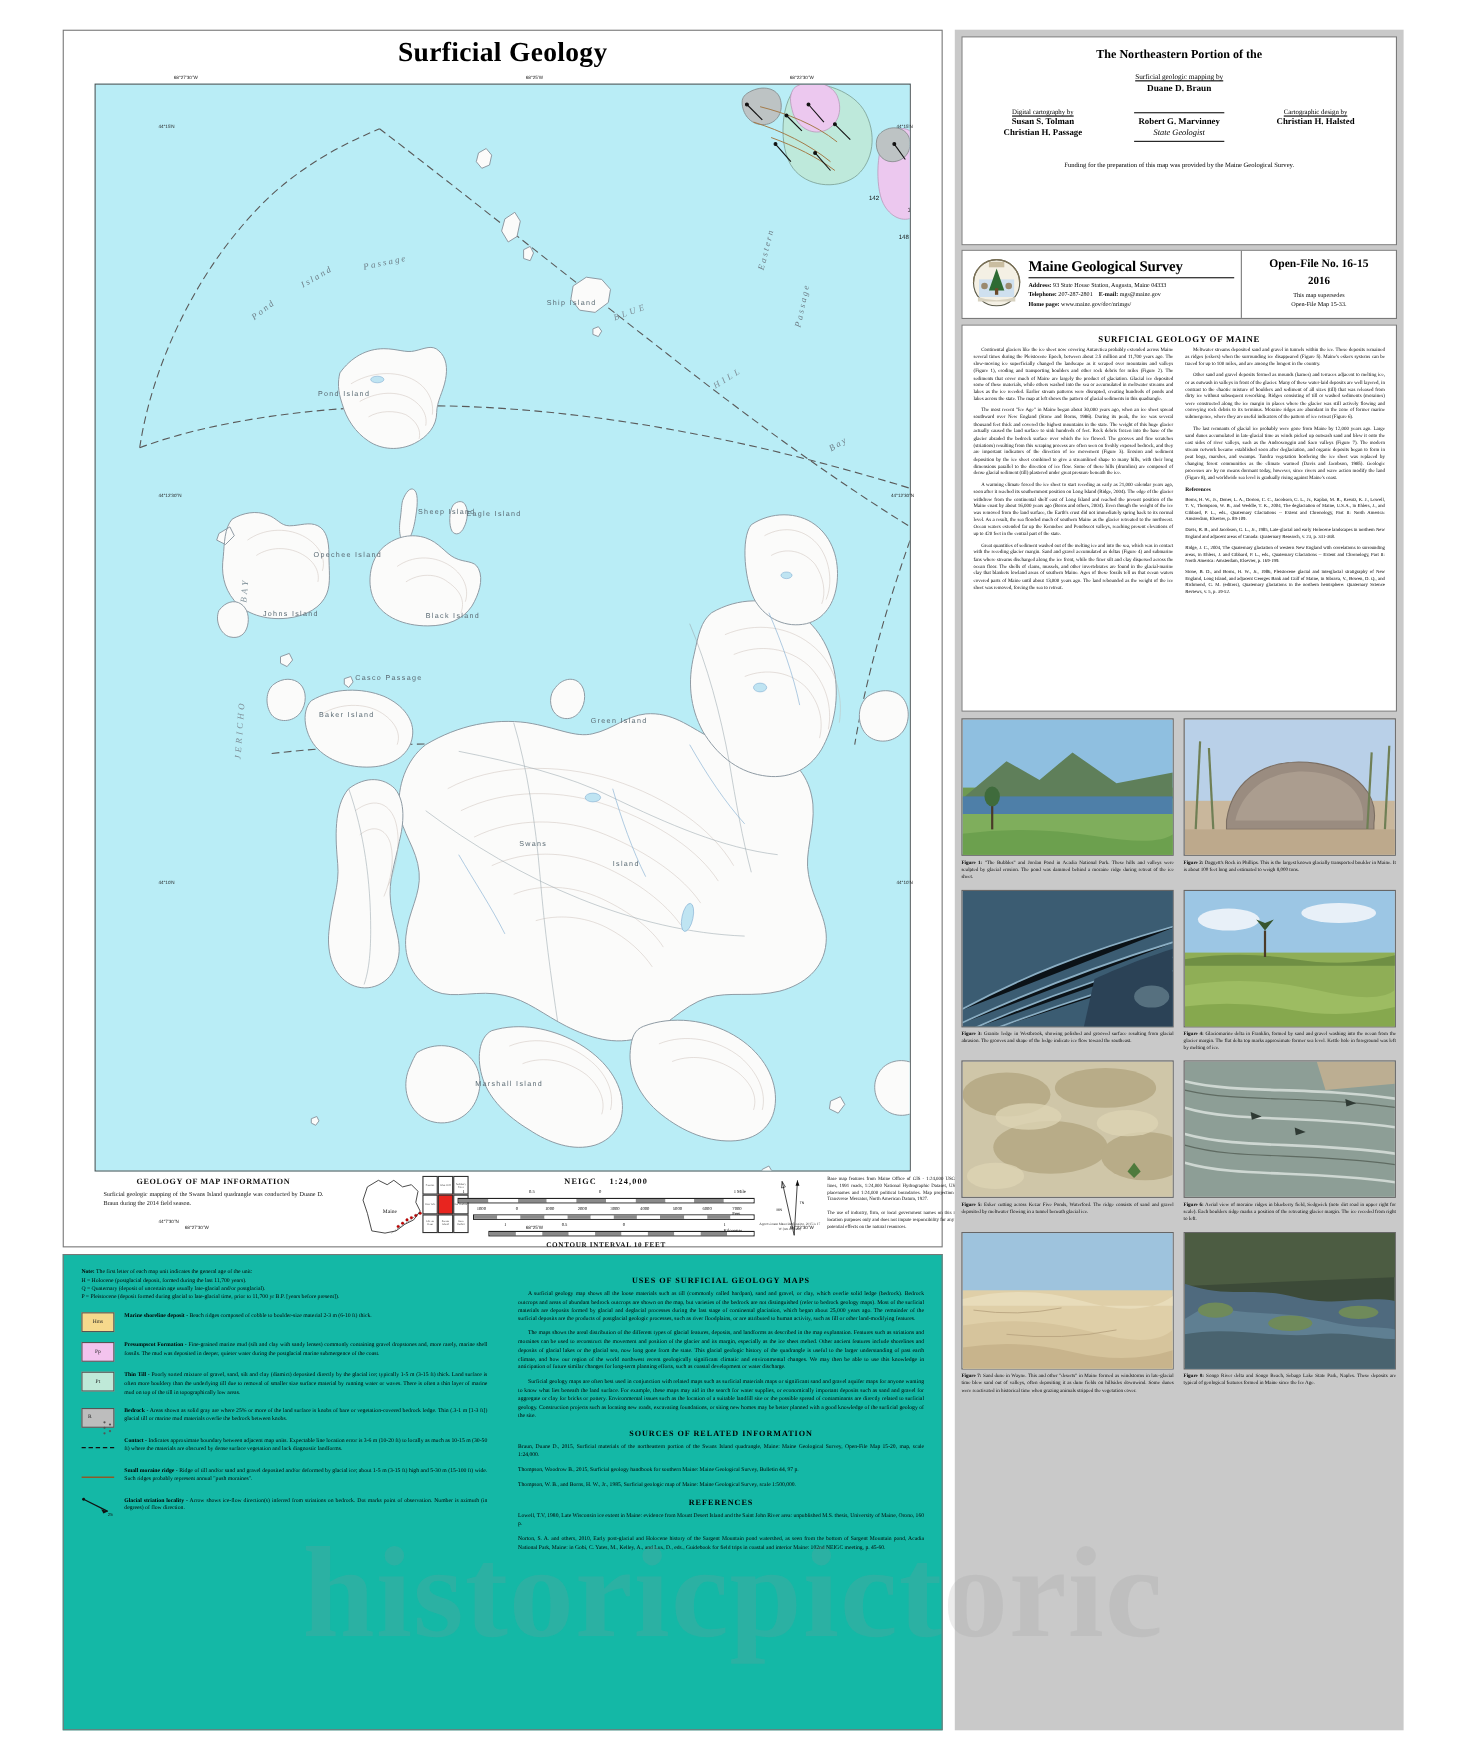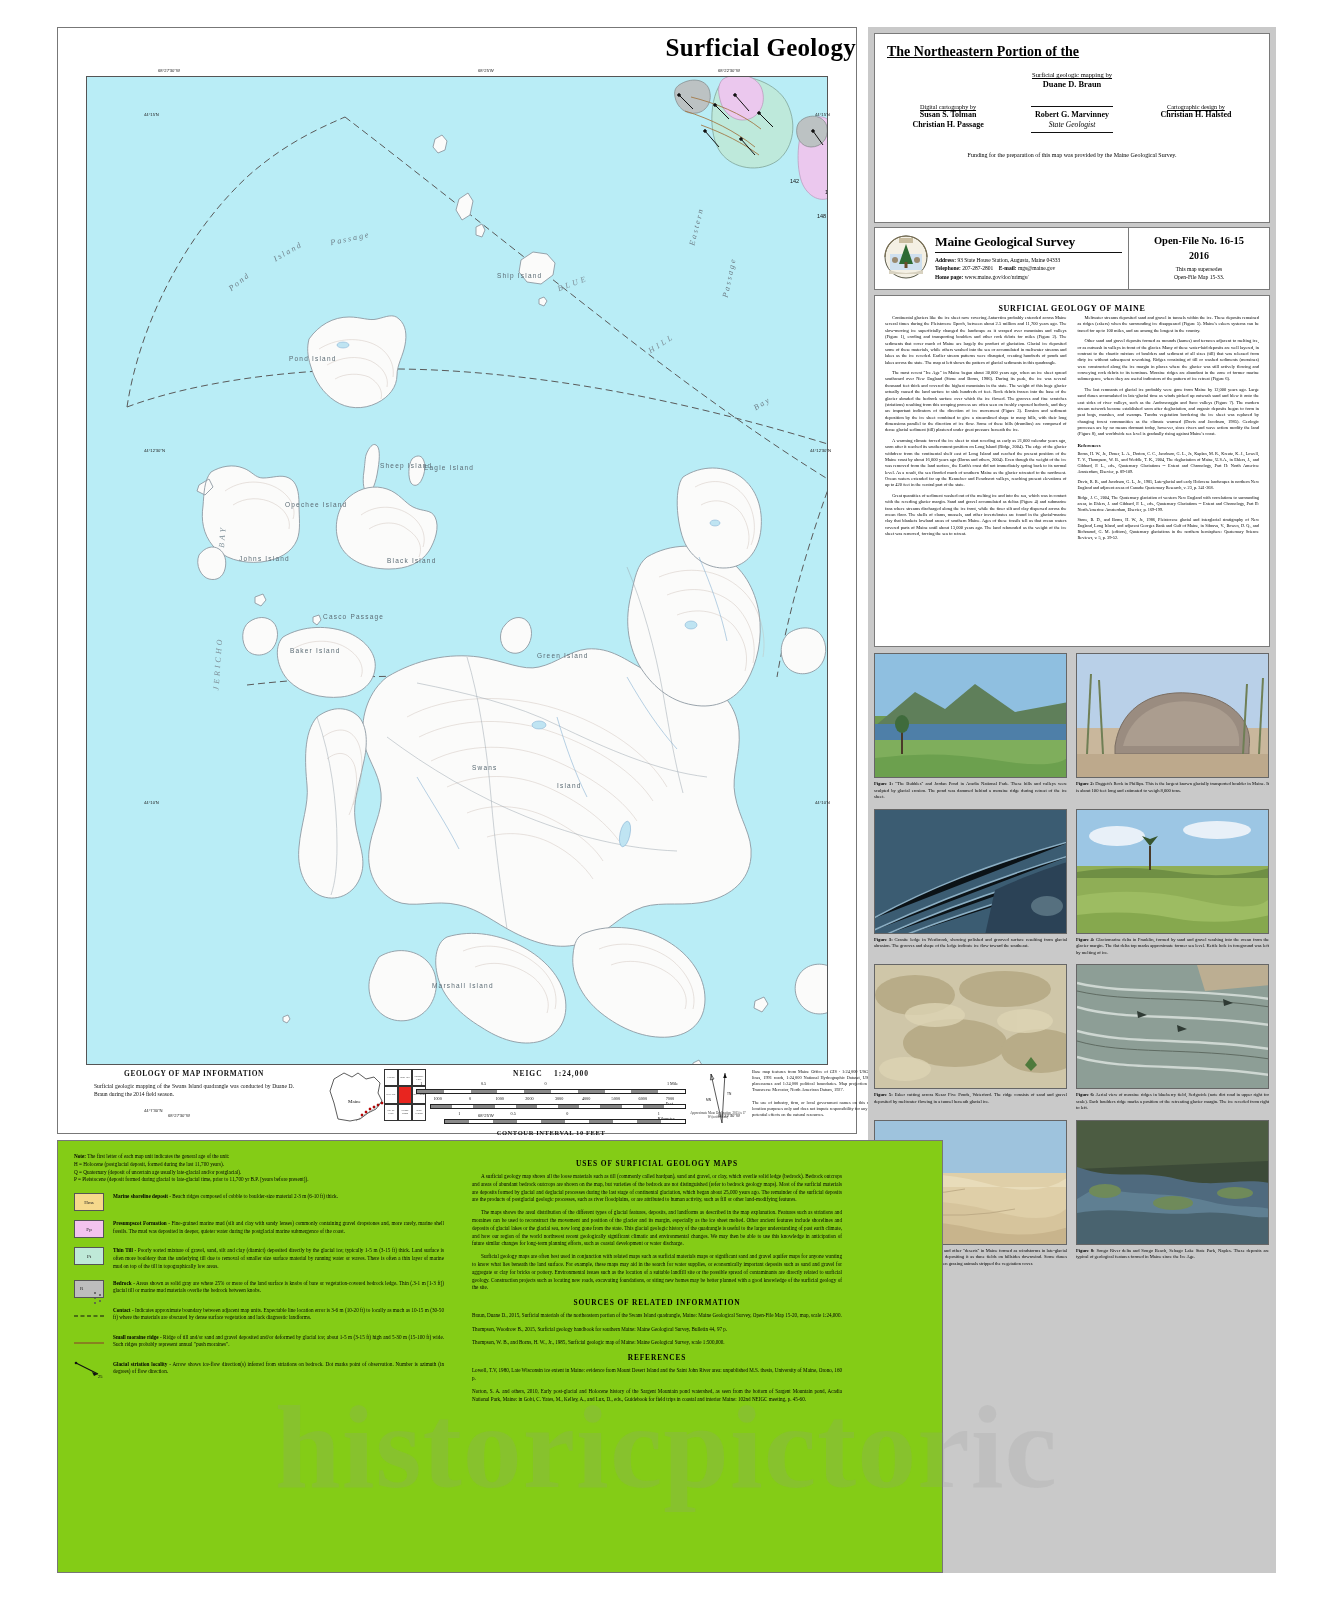--- a/index.html
+++ b/index.html
@@ -27,21 +27,21 @@
     white-space:nowrap;
   }
 
   
   #map-panel {
     position:absolute; left:57px; top:27px; width:800px; height:1107px;
     background:#fff; border:1px solid #777;
   }
   #map-title {
     position:absolute; left:0; top:6px; width:100%;
-    text-align:right; font-size:25px; font-weight:bold;
+    text-align:center; font-size:25px; font-weight:bold;
     font-family:"Liberation Serif", serif; letter-spacing:0.3px;
   }
   #map-frame {
     position:absolute; left:28px; top:48px; right:28px; bottom:68px;
     border:1px solid #555;
     background:#bdeef5;
     overflow:hidden;
   }
   .sea { position:absolute; inset:0; background:#b9edf6; }
   .maplabel {
@@ -101,21 +101,21 @@
               line-height:1.4; text-align:justify; color:#111;}
 
   
   #right-panel {
     position:absolute; left:868px; top:27px; width:408px; height:1546px;
     background:#c9c9c9;
   }
   .rbox { background:#fff; border:1px solid #7a7a7a; }
 
   #titleblock { position:absolute; left:6px; top:6px; width:396px; height:190px; padding:10px 12px;}
-  .t-small { font-size:14px; font-weight:bold;text-decoration:underline; }
+  .t-small { text-align:center; font-size:11px; font-weight:bold; }
   .t-big { text-align:center; font-size:21px; font-weight:bold; margin-top:1px; letter-spacing:-.2px;}
   .t-by { text-align:center; font-size:6.6px; text-decoration:underline; margin-top:11px; }
   .t-name { text-align:center; font-size:8.4px; font-weight:bold; margin-top:2px; }
   .credits { display:flex; justify-content:space-between; margin-top:14px; }
   .credits > div { width:33%; text-align:center; }
   .cr-lbl { font-size:6.2px; text-decoration:underline; }
   .cr-nm { font-size:8px; font-weight:bold; line-height:1.3; }
   .rule { width:82px; height:1px; background:#111; margin:3px auto; }
   .sg { font-size:7.6px; font-style:italic; }
   .funding { text-align:center; font-size:6px; margin-top:16px; }
@@ -142,22 +142,22 @@
 
   
   #photos { position:absolute; left:6px; top:626px; width:396px; }
   .prow { display:flex; gap:9px; margin-bottom:8px; }
   .pcell { width:193px; }
   .pimg { width:193px; height:125px; border:1px solid #666; overflow:hidden; position:relative;}
   .pcap { font-size:4.6px; line-height:1.42; text-align:justify; margin-top:3px;}
   .pcap b { font-weight:bold; }
 
   
-  #bottom { position:absolute; left:57px; top:1140px; width:886px; height:433px;
-            background:#84cc16; border:1px solid #777; }
+  #bottom { position:absolute; left:57px; top:1140px; width:800px; height:433px;
+            background:#14b8a6; border:1px solid #777; }
   .bcols { display:flex; height:100%; }
   .bleft { width:400px; padding:12px 14px 8px 16px; border-right:0px; }
   .bright { width:400px; padding:12px 16px 8px 14px; }
 
   .note { font-size:5.2px; line-height:1.5; margin-bottom:9px; }
   .note b { font-weight:bold; }
   .lrow { display:flex; margin-bottom:9px; }
   .swatch { width:30px; height:18px; flex:0 0 30px; border:1px solid #555; margin-right:9px;
             position:relative; font-family:"Liberation Serif",serif; font-size:5px;
             display:flex; align-items:center; justify-content:center; color:#222;}

